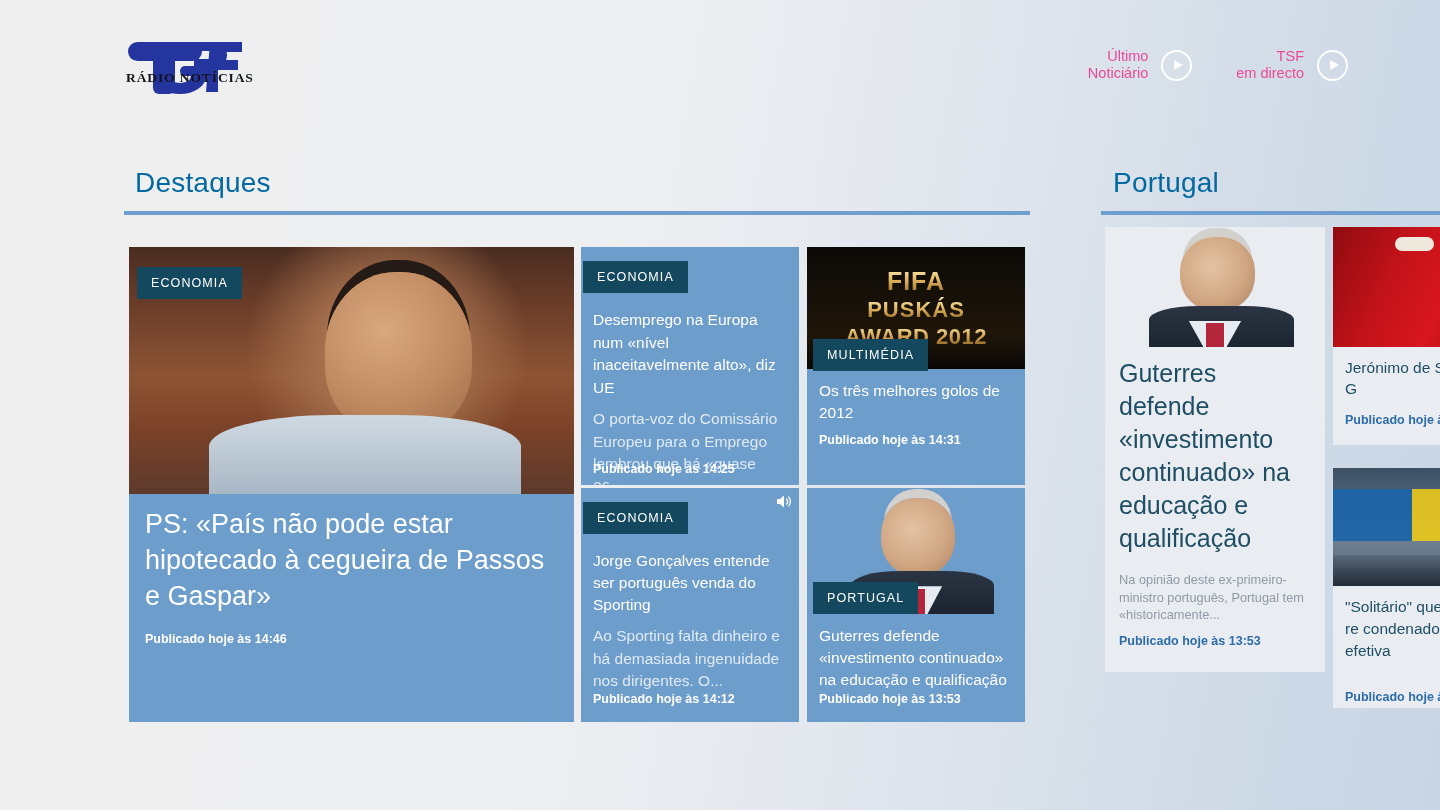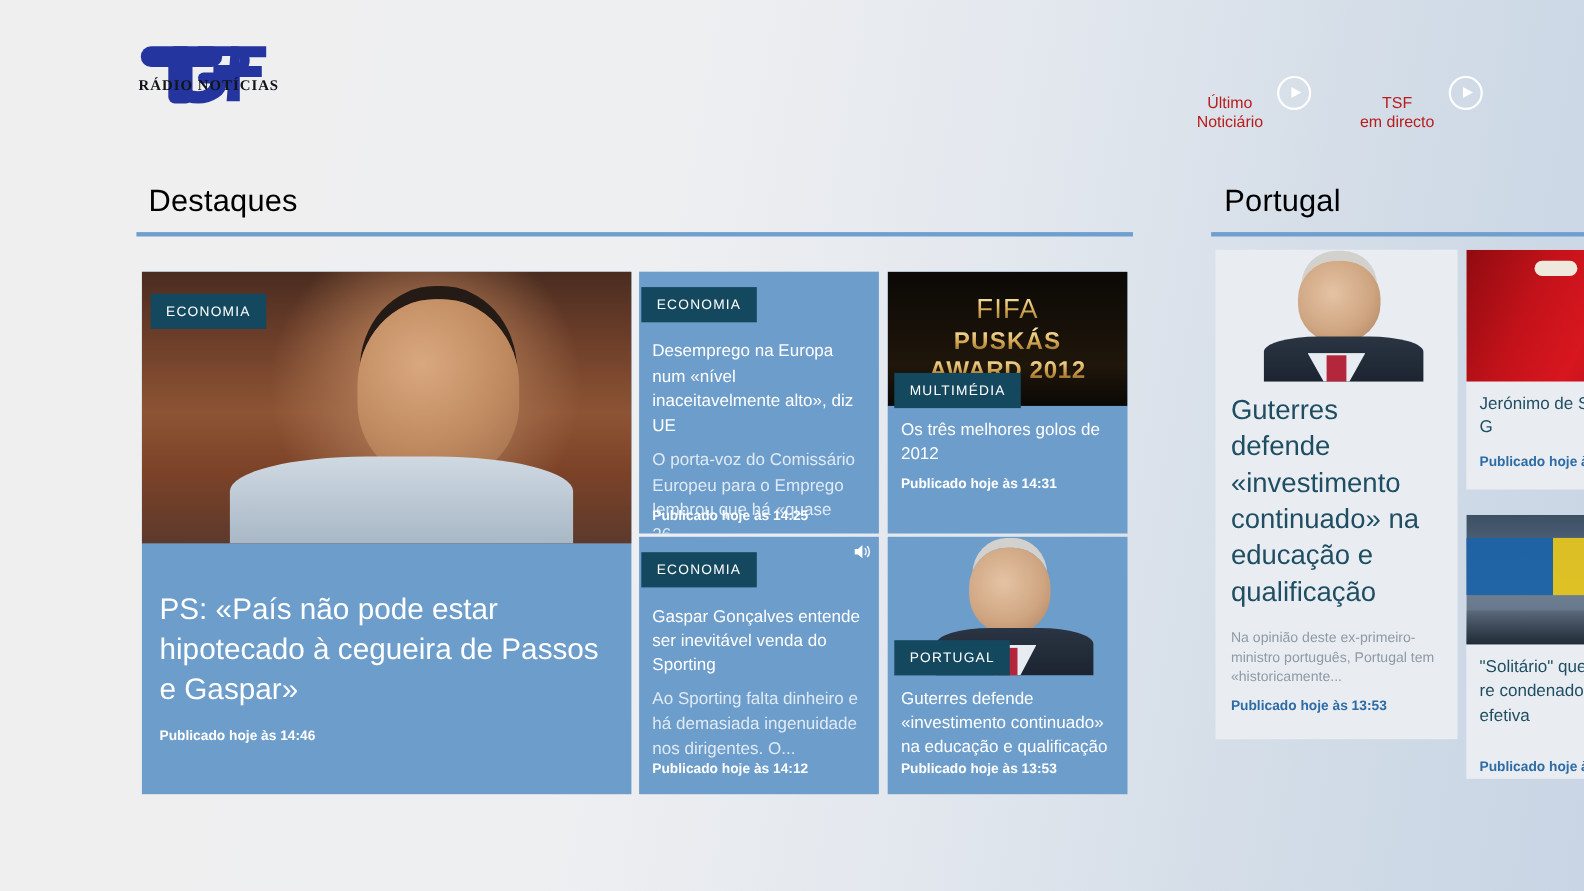--- a/index.html
+++ b/index.html
@@ -62,24 +62,23 @@
   }
   .hdr-btn {
     display: flex;
     align-items: center;
     gap: 13px;
     cursor: pointer;
   }
   .hdr-btn-label {
     font-size: 14.5px;
     line-height: 17px;
-    color: #b91c1c;
-    text-align: center;
+    color: #ec4899;
+    text-align: right;
     white-space: pre-line;
-    margin-top: 38px;
   }
   .play-circle {
     width: 31px;
     height: 31px;
     border-radius: 50%;
     border: 2px solid #ffffff;
     display: flex;
     align-items: center;
     justify-content: center;
     flex: none;
@@ -91,21 +90,21 @@
     border-bottom: 5.5px solid transparent;
     margin-left: 3px;
   }
 
   
   .section-head {
     position: absolute;
     font-weight: 300;
     font-size: 28px;
     letter-spacing: 0.2px;
-    color: #000000;
+    color: #0369a1;
   }
   .section-rule {
     position: absolute;
     height: 4px;
     background: #6e9fce;
   }
 
   #destaques-head { left: 135px; top: 167px; }
   #destaques-rule { left: 124px; top: 211px; width: 906px; }
 
@@ -144,21 +143,21 @@
     font-weight: bold;
     font-size: 12.5px;
   }
 
   .photo { position: absolute; overflow: hidden; }
 
   
   #tile-hero { left: 129px; top: 227px; width: 445px; height: 475px; }
   #tile-hero .photo { left: 0; top: 0; width: 445px; height: 247px; }
   #hero-badge { left: 8px; top: 20px; }
-  #tile-hero .body { position: absolute; left: 0; top: 257px; width: 445px; padding: 32px 18px 0 16px; }
+  #tile-hero .body { position: absolute; left: 0; top: 247px; width: 445px; padding: 12px 18px 0 16px; }
   #tile-hero .tile-title { font-size: 27px; line-height: 36px; }
   #tile-hero .tile-desc { font-size: 15px; line-height: 22px; margin-top: 15px; }
   #tile-hero .tile-time { margin-top: 18px; }
 
   
   #tile-eco2 { left: 581px; top: 227px; width: 218px; height: 238px; }
   #eco2-badge { left: 2px; top: 14px; }
   #tile-eco2 .body { position: absolute; left: 0; top: 62px; width: 218px; padding: 0 12px 0 12px; }
   #tile-eco2 .tile-title { font-size: 15.5px; line-height: 22.5px; }
   #tile-eco2 .tile-desc { font-size: 15.5px; line-height: 22.5px; margin-top: 9px; color:#dfeaf4; }
@@ -258,21 +257,21 @@
   .ph-fifa {
     background: linear-gradient(180deg, #0b0906 0%, #161008 40%, #20160a 70%, #0a0806 100%);
     display: flex;
     flex-direction: column;
     align-items: center;
     justify-content: center;
     gap: 1px;
   }
   .fifa-l1 {
     font-family: "Liberation Sans", sans-serif;
-    font-weight: normal;
+    font-weight: bold;
     font-size: 25px;
     letter-spacing: 1px;
     background: linear-gradient(180deg, #fff3c4 0%, #e0b45c 45%, #8a6320 100%);
     -webkit-background-clip: text;
     background-clip: text;
     color: transparent;
   }
   .fifa-l2 {
     font-weight: bold;
     font-size: 22px;
@@ -439,21 +438,21 @@
 </div>
 
 <div class="tile" id="tile-desp">
   <svg class="speaker-icon" viewBox="0 0 16 15">
     <path d="M1 5 h3 L8 1.5 v12 L4 10 H1 z" fill="#ffffff"></path>
     <path d="M10.2 4.4 a4.6 4.6 0 0 1 0 6.2" stroke="#ffffff" stroke-width="1.3" fill="none"></path>
     <path d="M12.4 2.6 a7.2 7.2 0 0 1 0 9.8" stroke="#ffffff" stroke-width="1.3" fill="none"></path>
   </svg>
   <div class="badge" id="desp-badge">ECONOMIA</div>
   <div class="body">
-    <div class="tile-title">Gaspar Gonçalves entende ser inevitável venda do Sporting</div>
+    <div class="tile-title">Jorge Gonçalves entende ser português venda do Sporting</div>
     <div class="tile-desc">Ao Sporting falta dinheiro e há demasiada ingenuidade nos dirigentes. O...</div>
   </div>
   <div class="tile-time">Publicado hoje às 14:12</div>
 </div>
 
 <div class="tile" id="tile-multi">
   <div class="photo">
     <div class="ph ph-fifa">
       <div class="fifa-l1">FIFA</div>
       <div class="fifa-l2">PUSKÁS</div>

